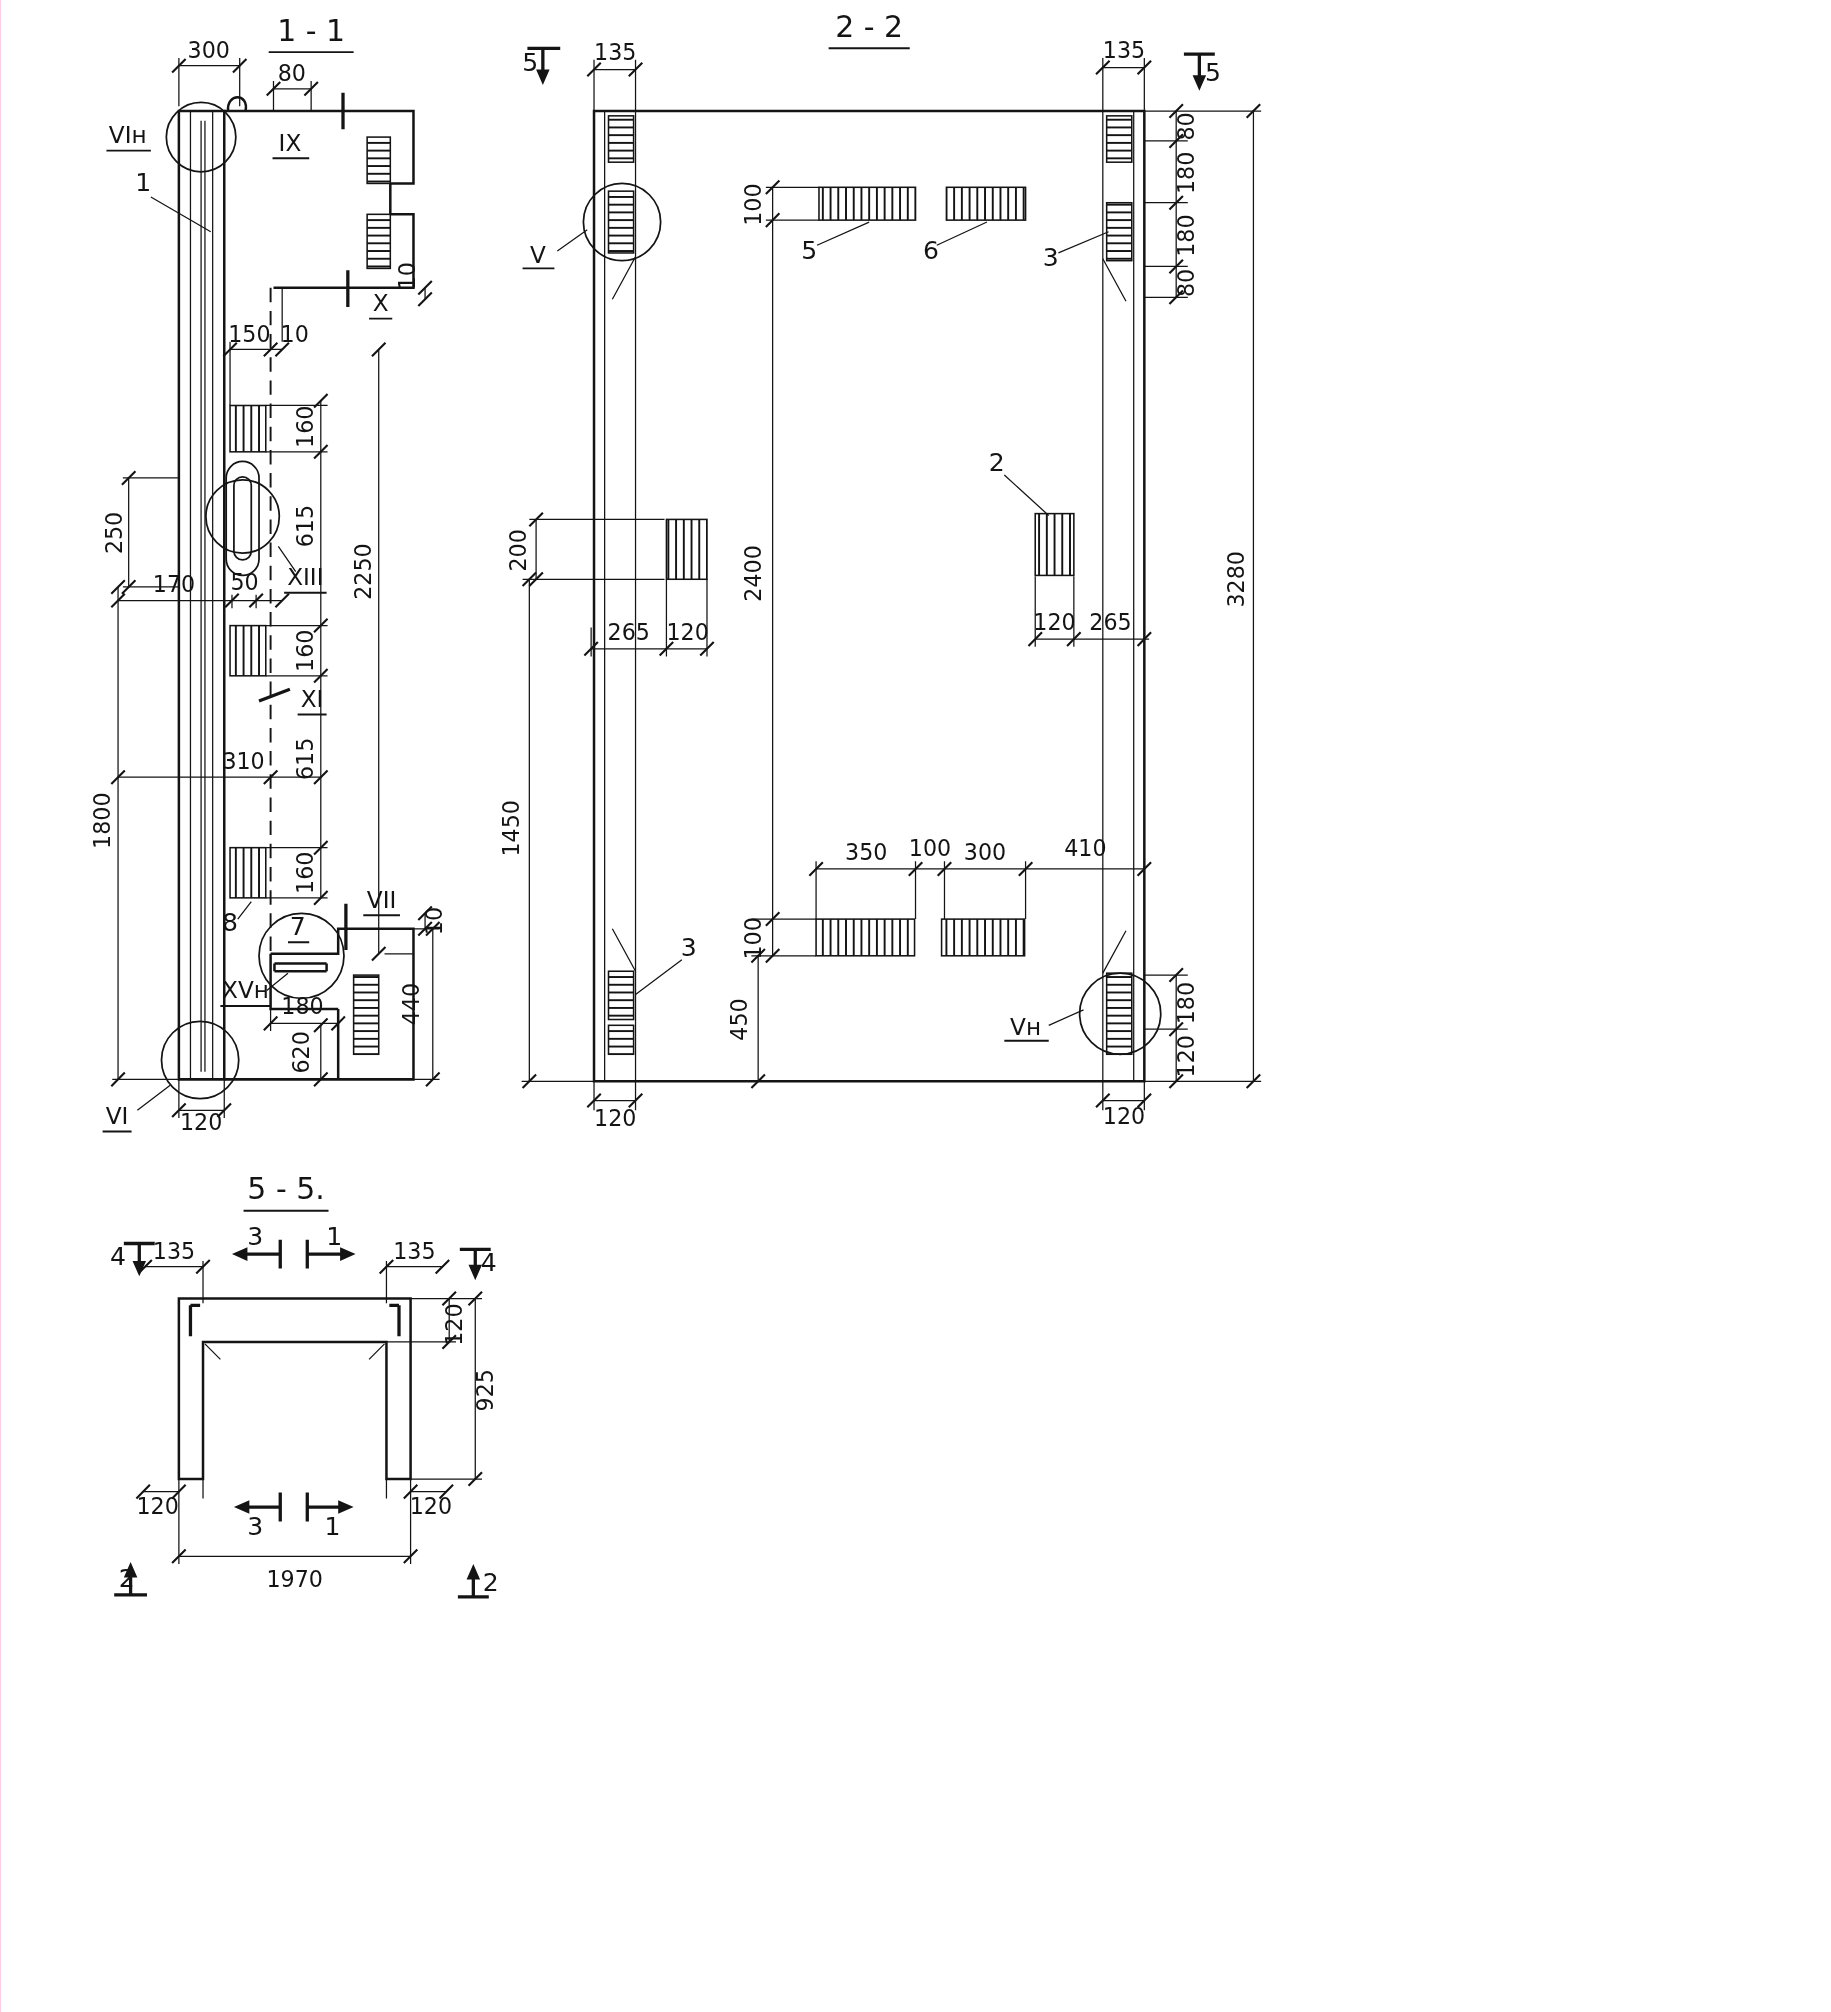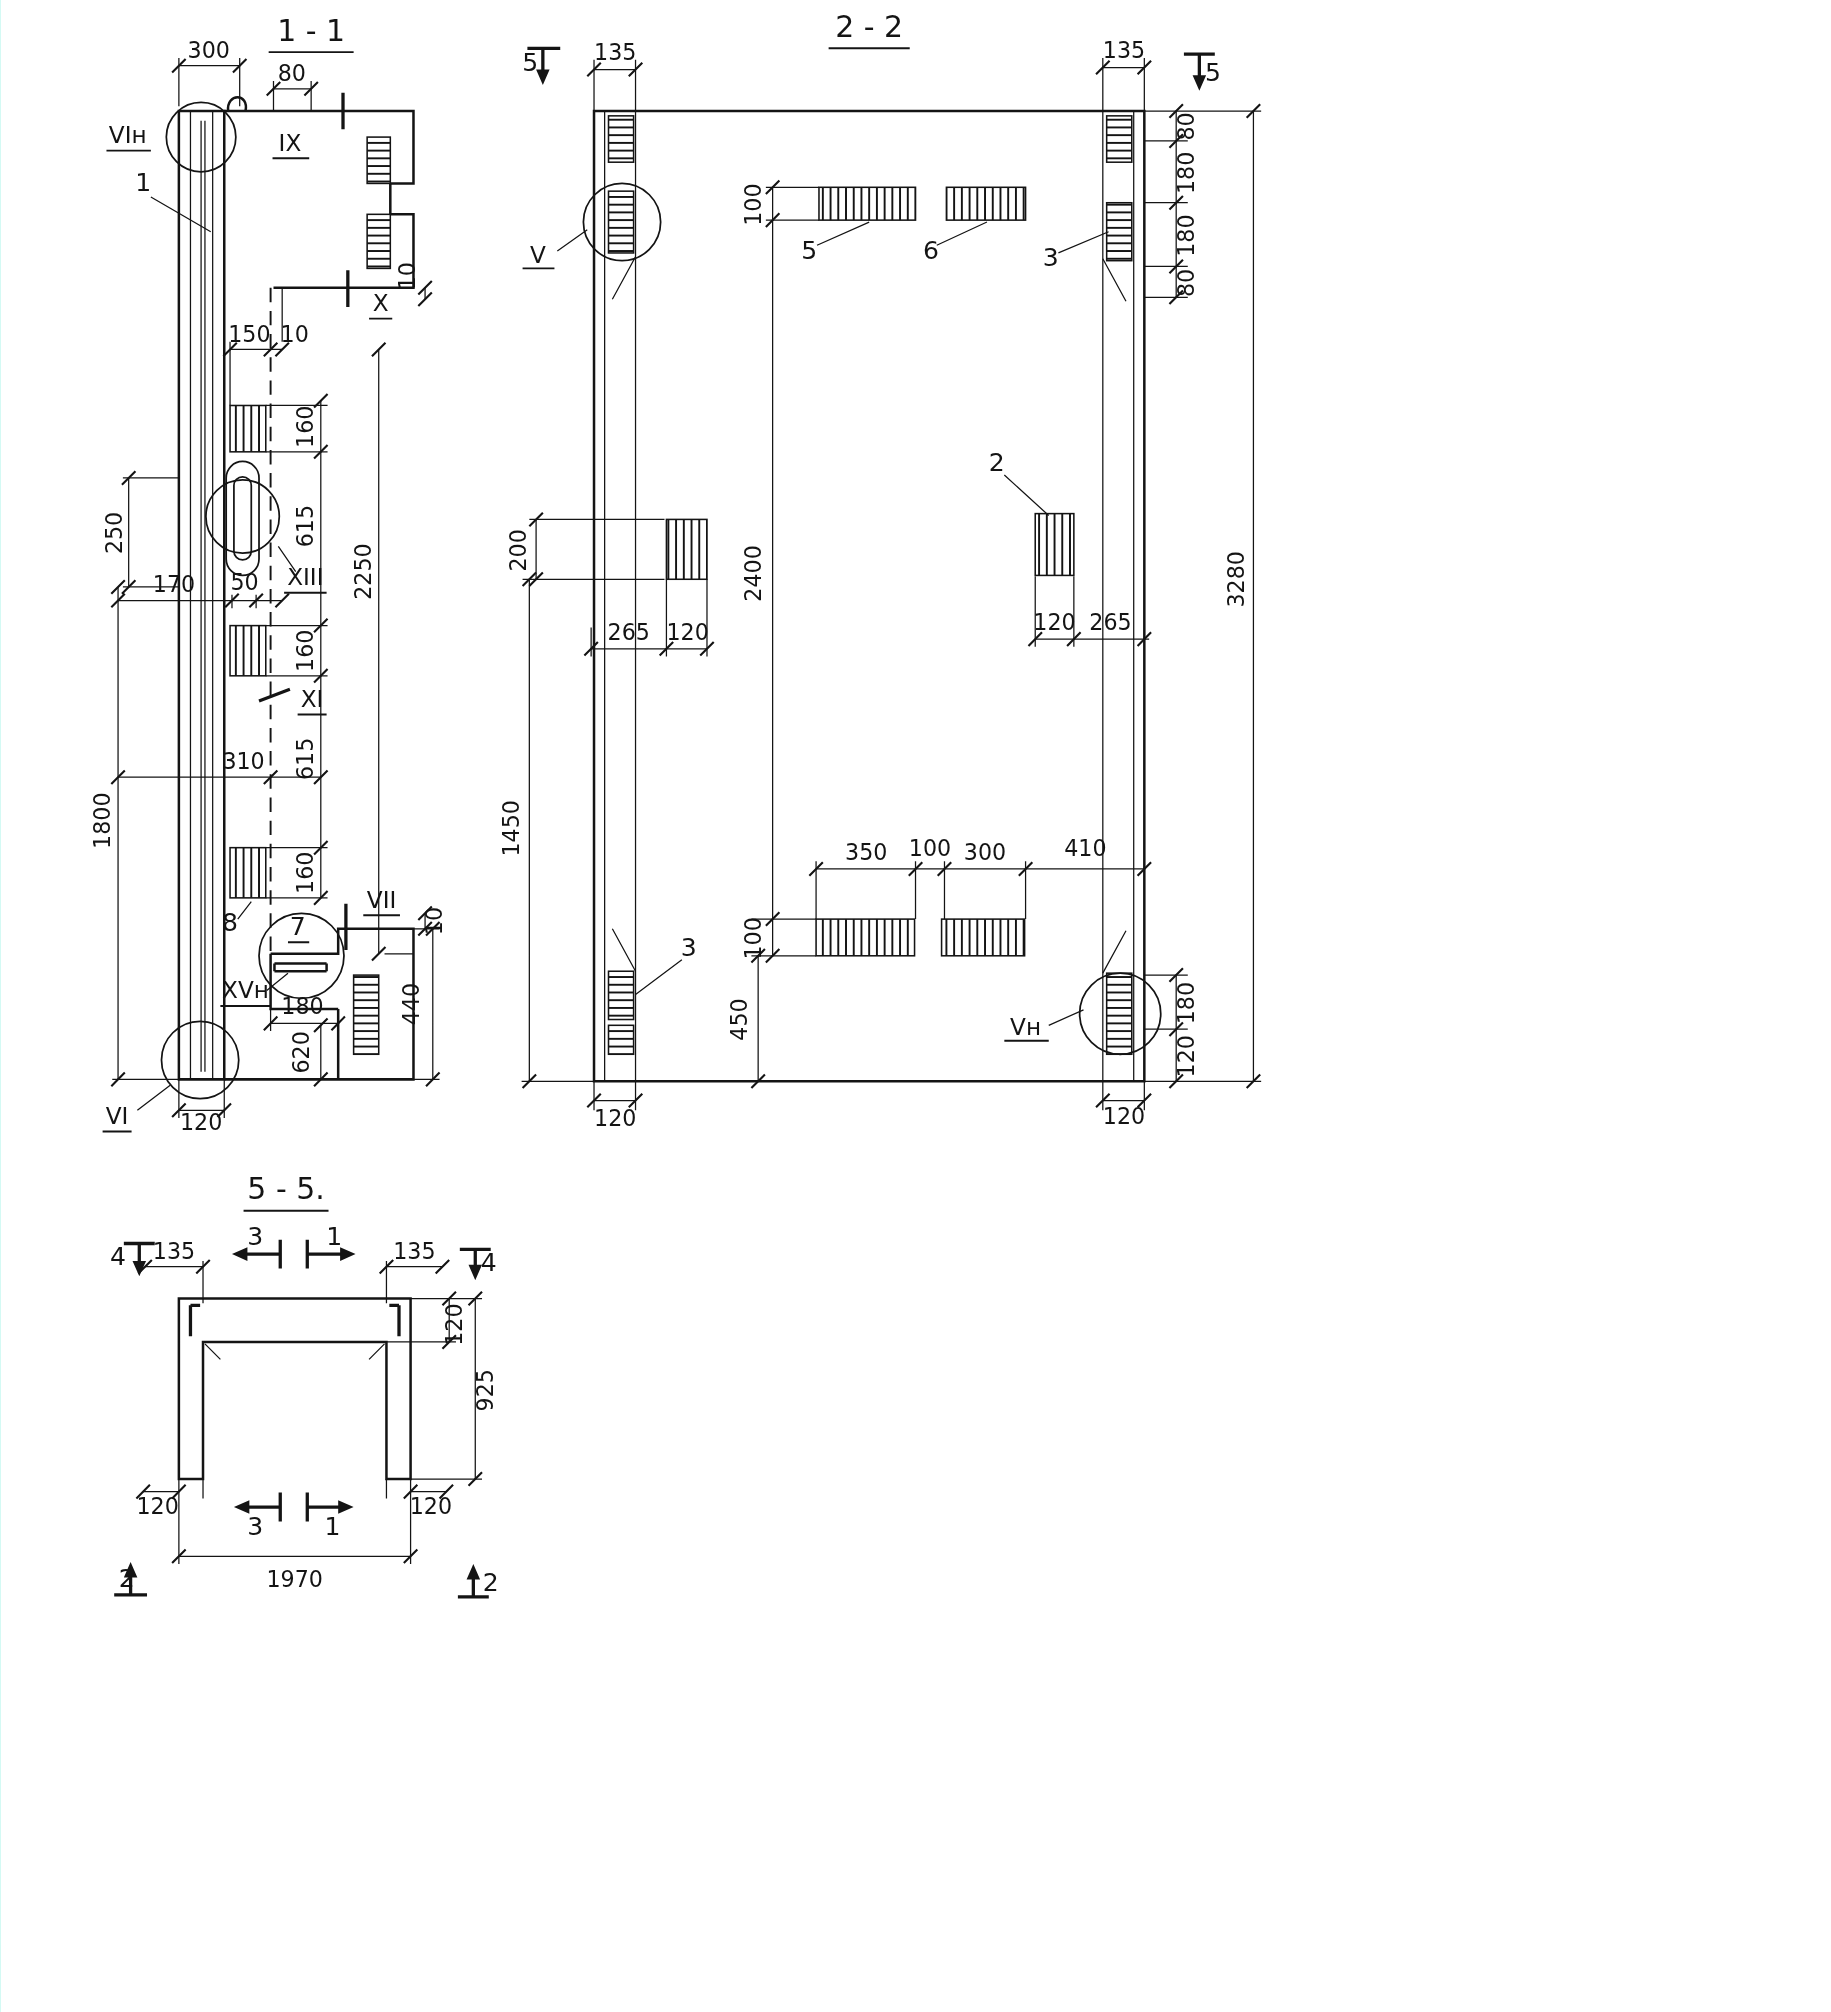--- a/index.html
+++ b/index.html
@@ -1,16 +1,16 @@
 <!DOCTYPE html>
 <html><head>
 <meta charset="utf-8">
 <style>
   html,body{margin:0;padding:0;background:#ffffff;}
-  .sheet{width:1688px;height:2012px;background:#5eead4;position:relative;font-family:"DejaVu Sans",sans-serif;}
+  .sheet{width:1688px;height:2012px;background:#ec4899;position:relative;font-family:"DejaVu Sans",sans-serif;}
   svg{display:block;}
   text{fill:#141414;font-family:"DejaVu Sans",sans-serif;}
   .dim{font-size:23px;}
   .mark{font-size:24px;}
   .ttl{font-size:31px;}
   .part{font-size:26px;}
   .outline{stroke:#141414;stroke-width:2.6;fill:none;}
   .thin{stroke:#141414;stroke-width:1.3;fill:none;}
   .tick{stroke:#141414;stroke-width:2.2;fill:none;}
   .thick{stroke:#141414;stroke-width:3.4;fill:none;}

